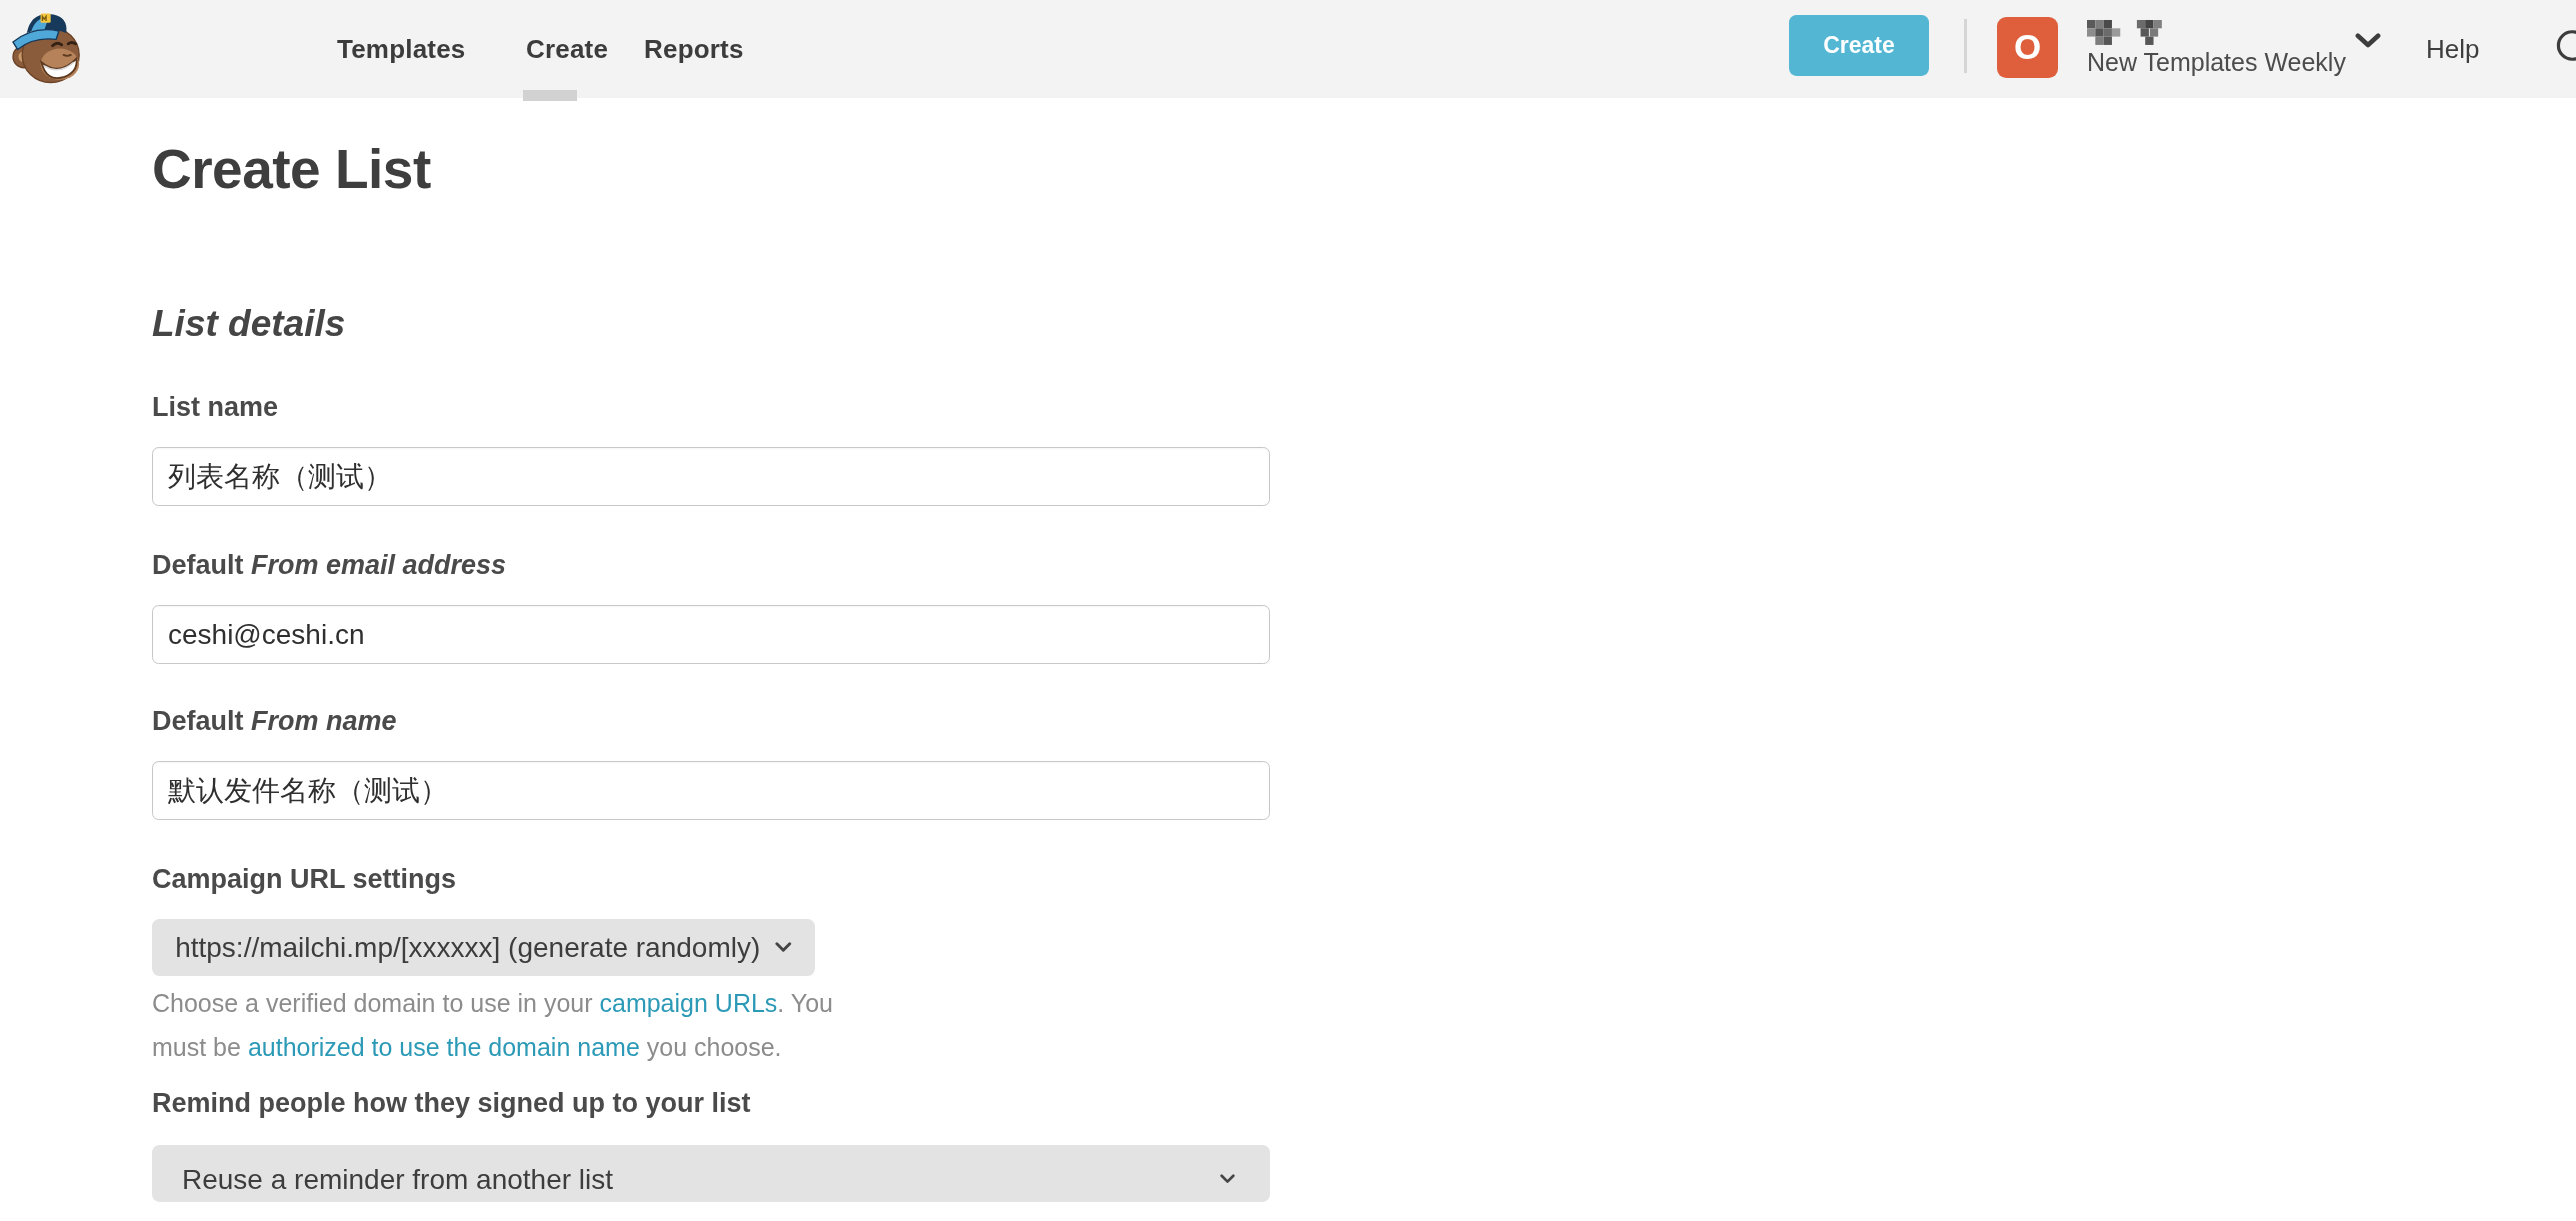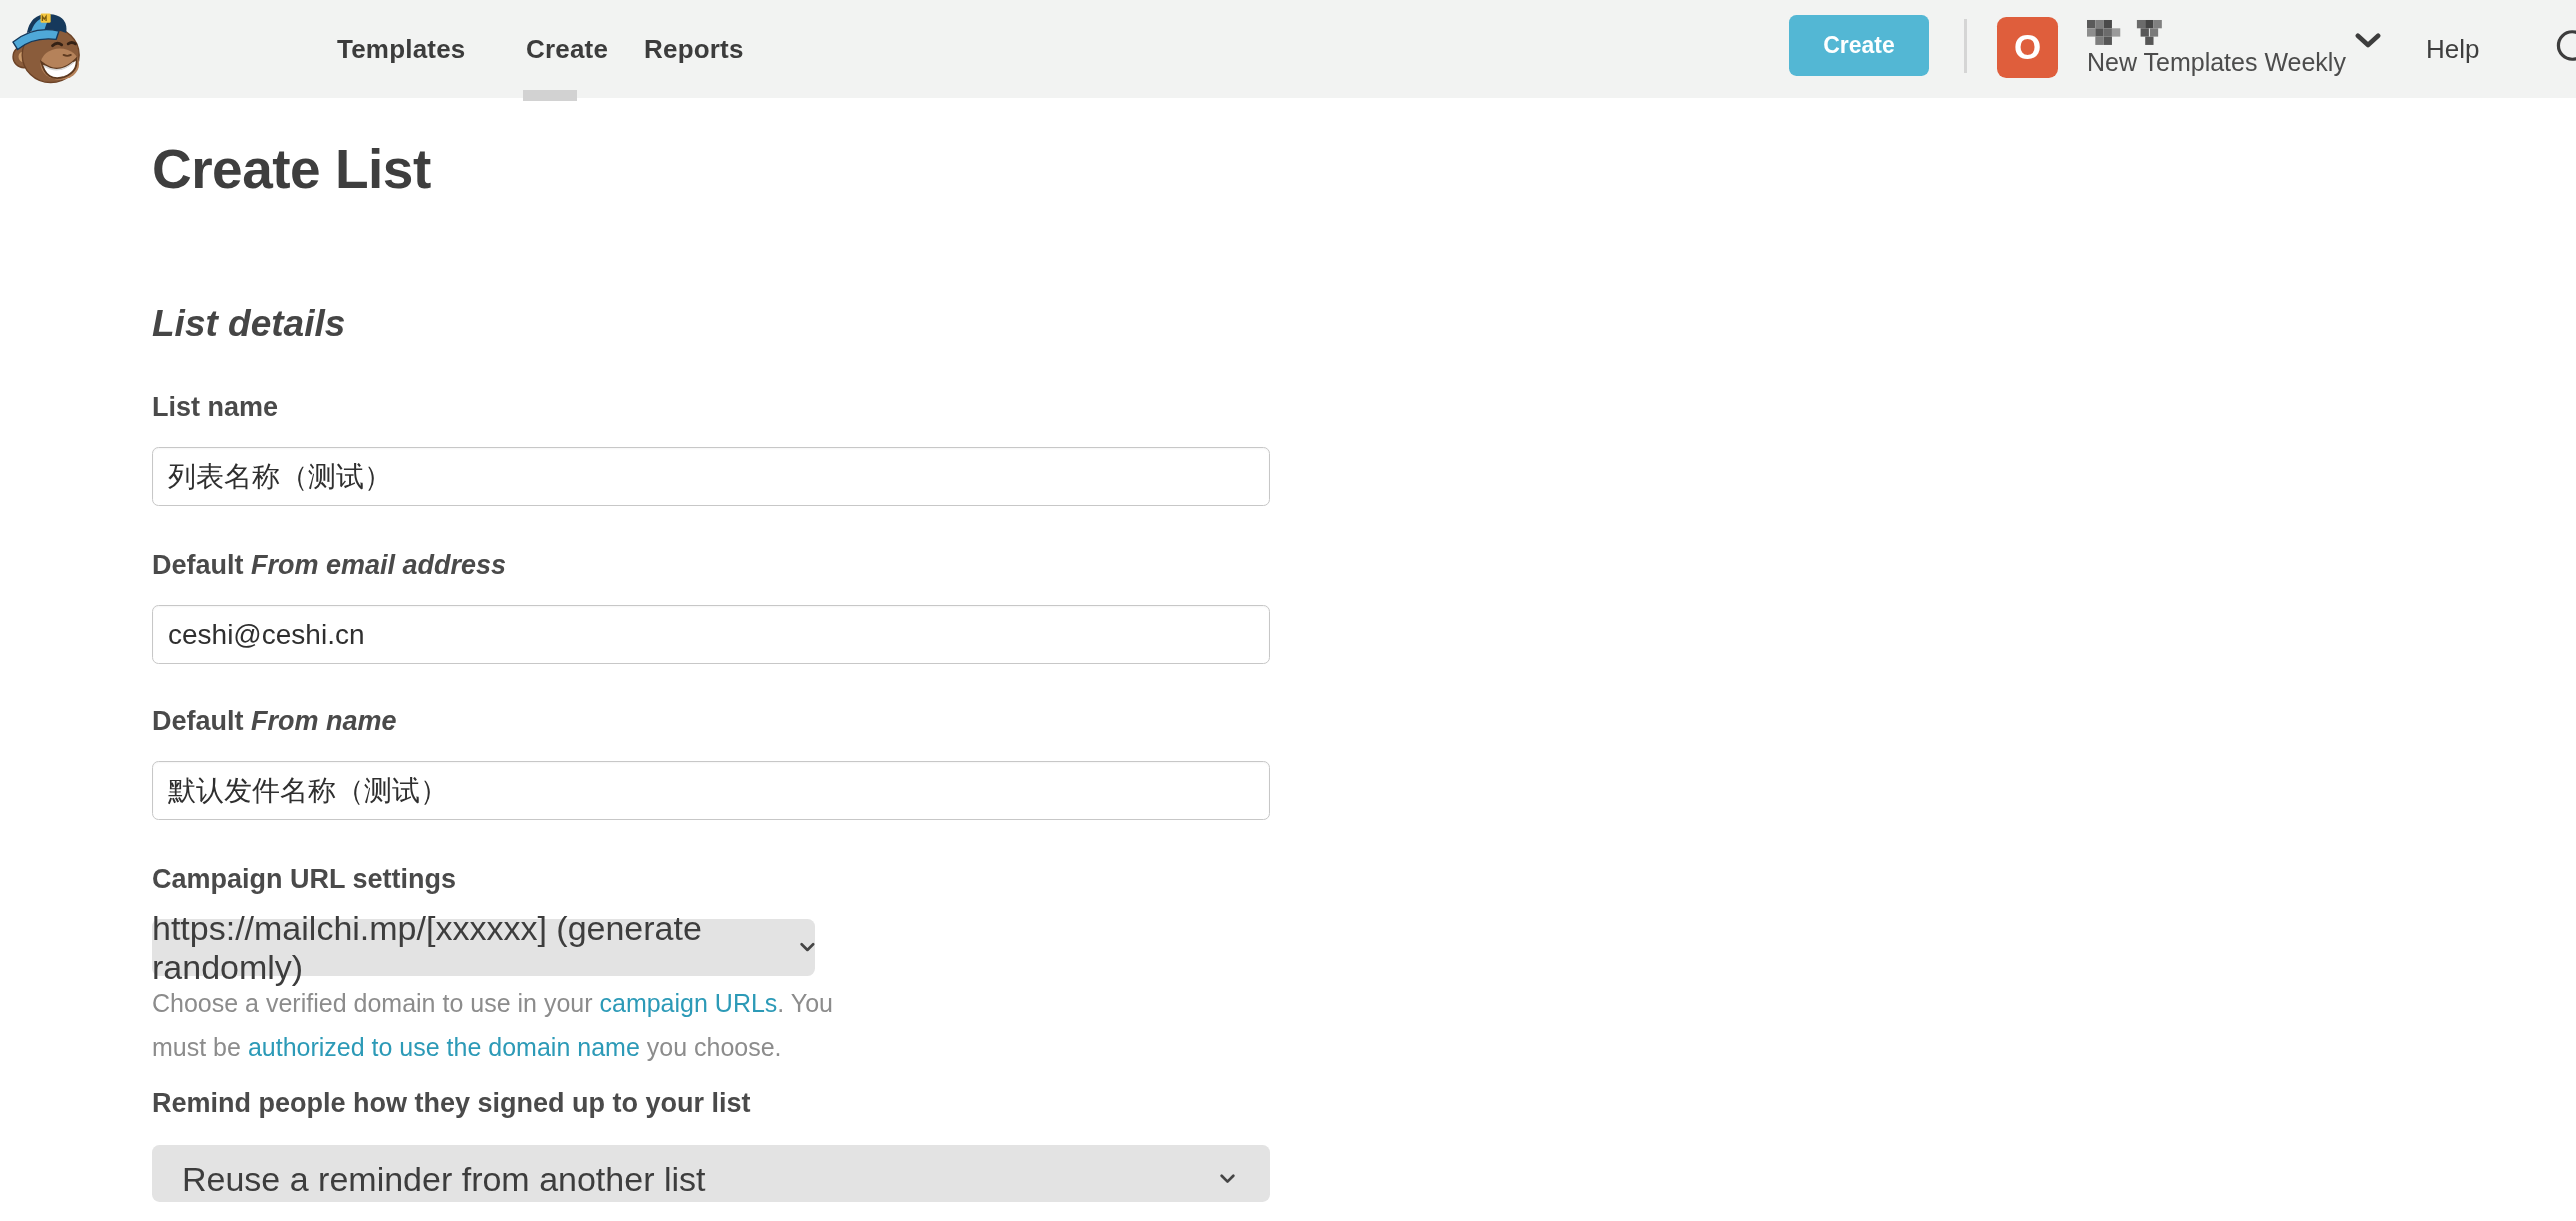--- a/index.html
+++ b/index.html
@@ -63,21 +63,21 @@
   .field-label .lbl-italic{font-style:italic;}
   .text-input{
     position:absolute;left:152px;width:1118px;height:59px;box-sizing:border-box;
     border:1.8px solid #c7c7c7;border-radius:6.5px;background:#ffffff;
     font-family:inherit;font-size:28px;color:#2f2f2f;padding:12px 15px;
     box-shadow:inset 0 0.9px 1.8px rgba(0,0,0,0.04);outline:none;
   }
   .select{
     position:absolute;left:152px;box-sizing:border-box;height:57px;
     background:var(--select_bg,#e3e3e3);border-radius:7.4px;cursor:pointer;
-    display:flex;align-items:center;font-size:34px;color:#3d3d3d;
+    display:flex;align-items:center;font-size:28px;color:#3d3d3d;
   }
   .select-url{top:919px;width:663px;justify-content:center;gap:15px;}
   .select-reminder{top:1145px;width:1118px;justify-content:space-between;padding:12px 35px 0 30px;}
   .helper{
     position:absolute;left:152px;top:981px;margin:0;
     font-size:25px;color:#8c8c8c;line-height:44px;
   }
   .helper a{color:var(--link,#2c9ab7);text-decoration:none;cursor:pointer;}
 </style>
 </head>

